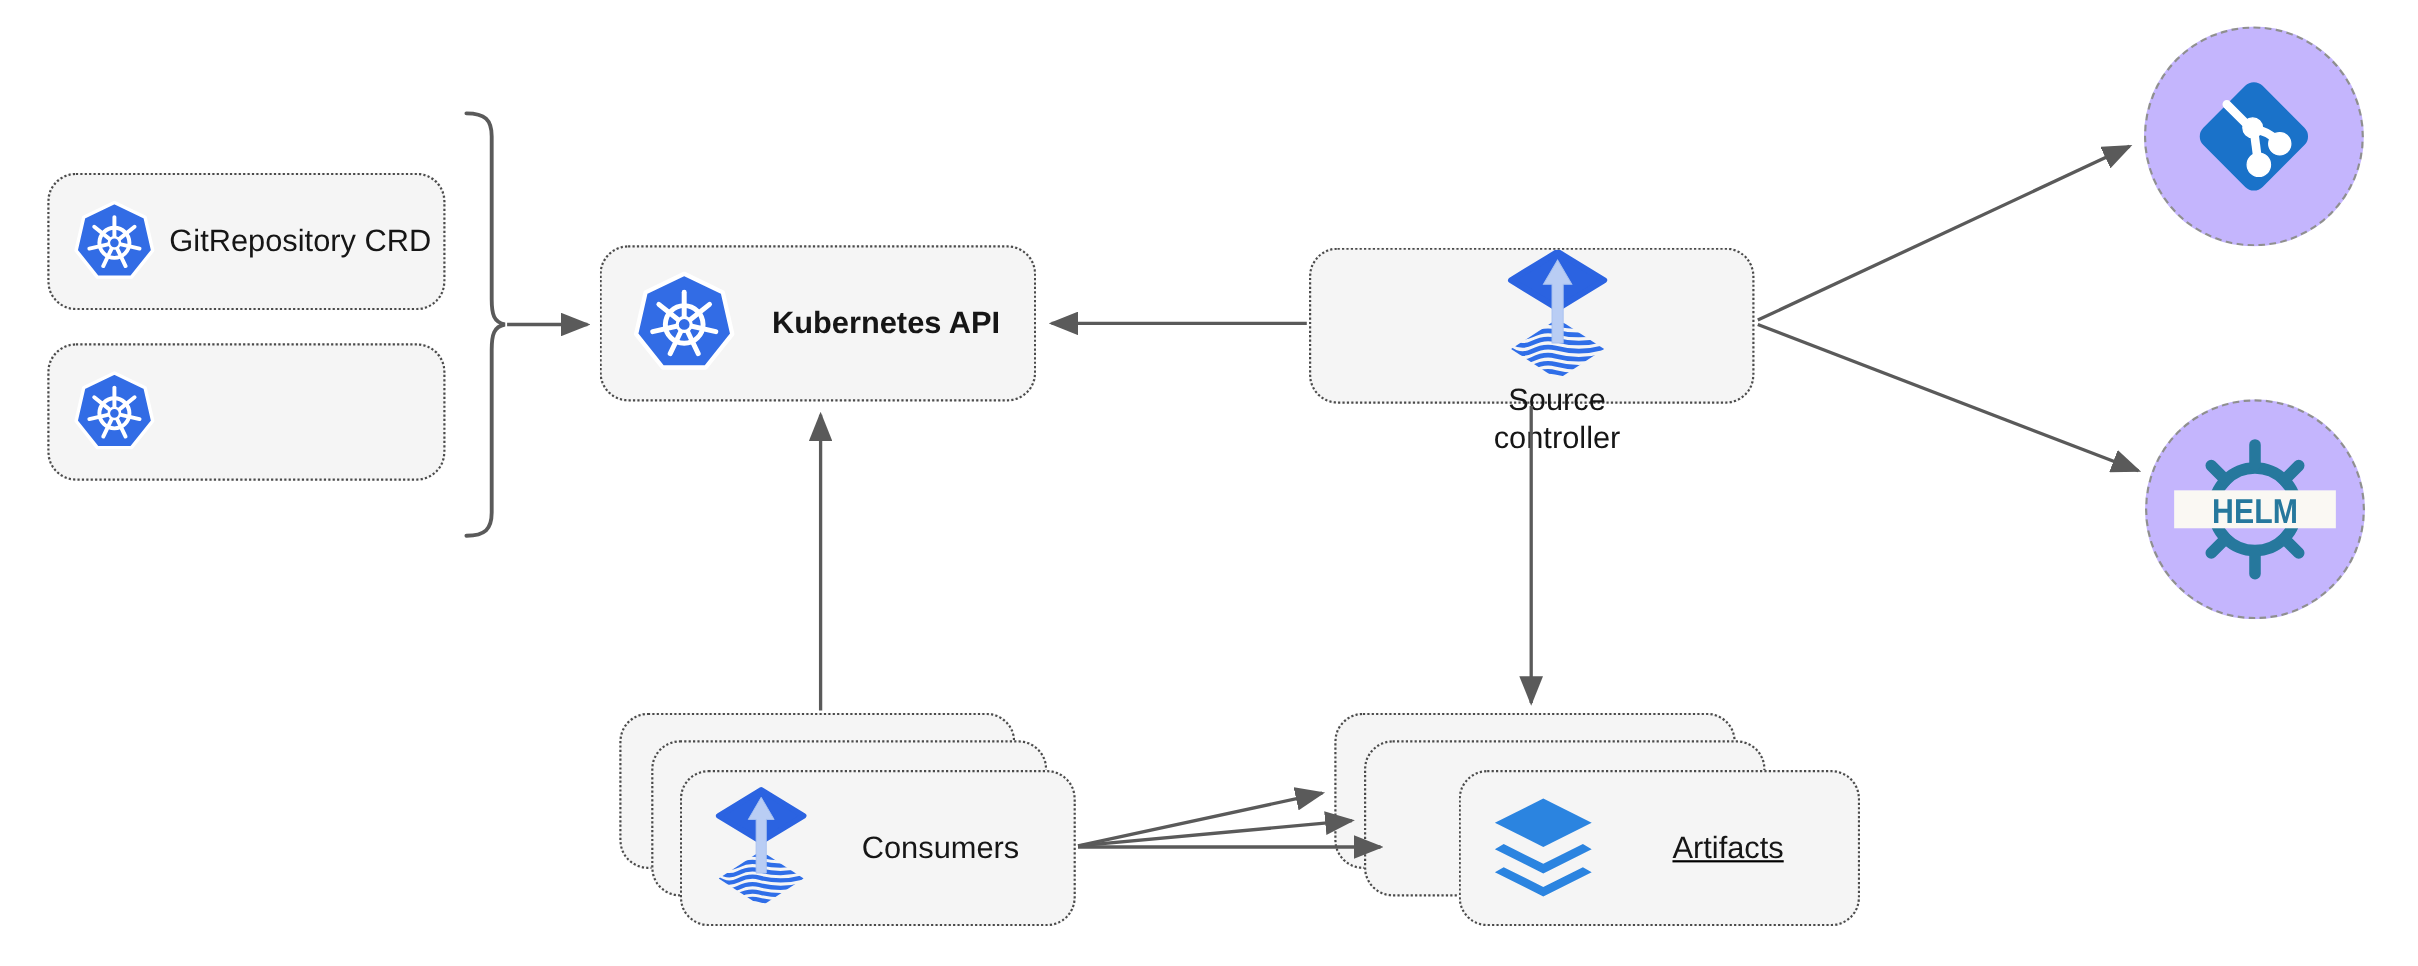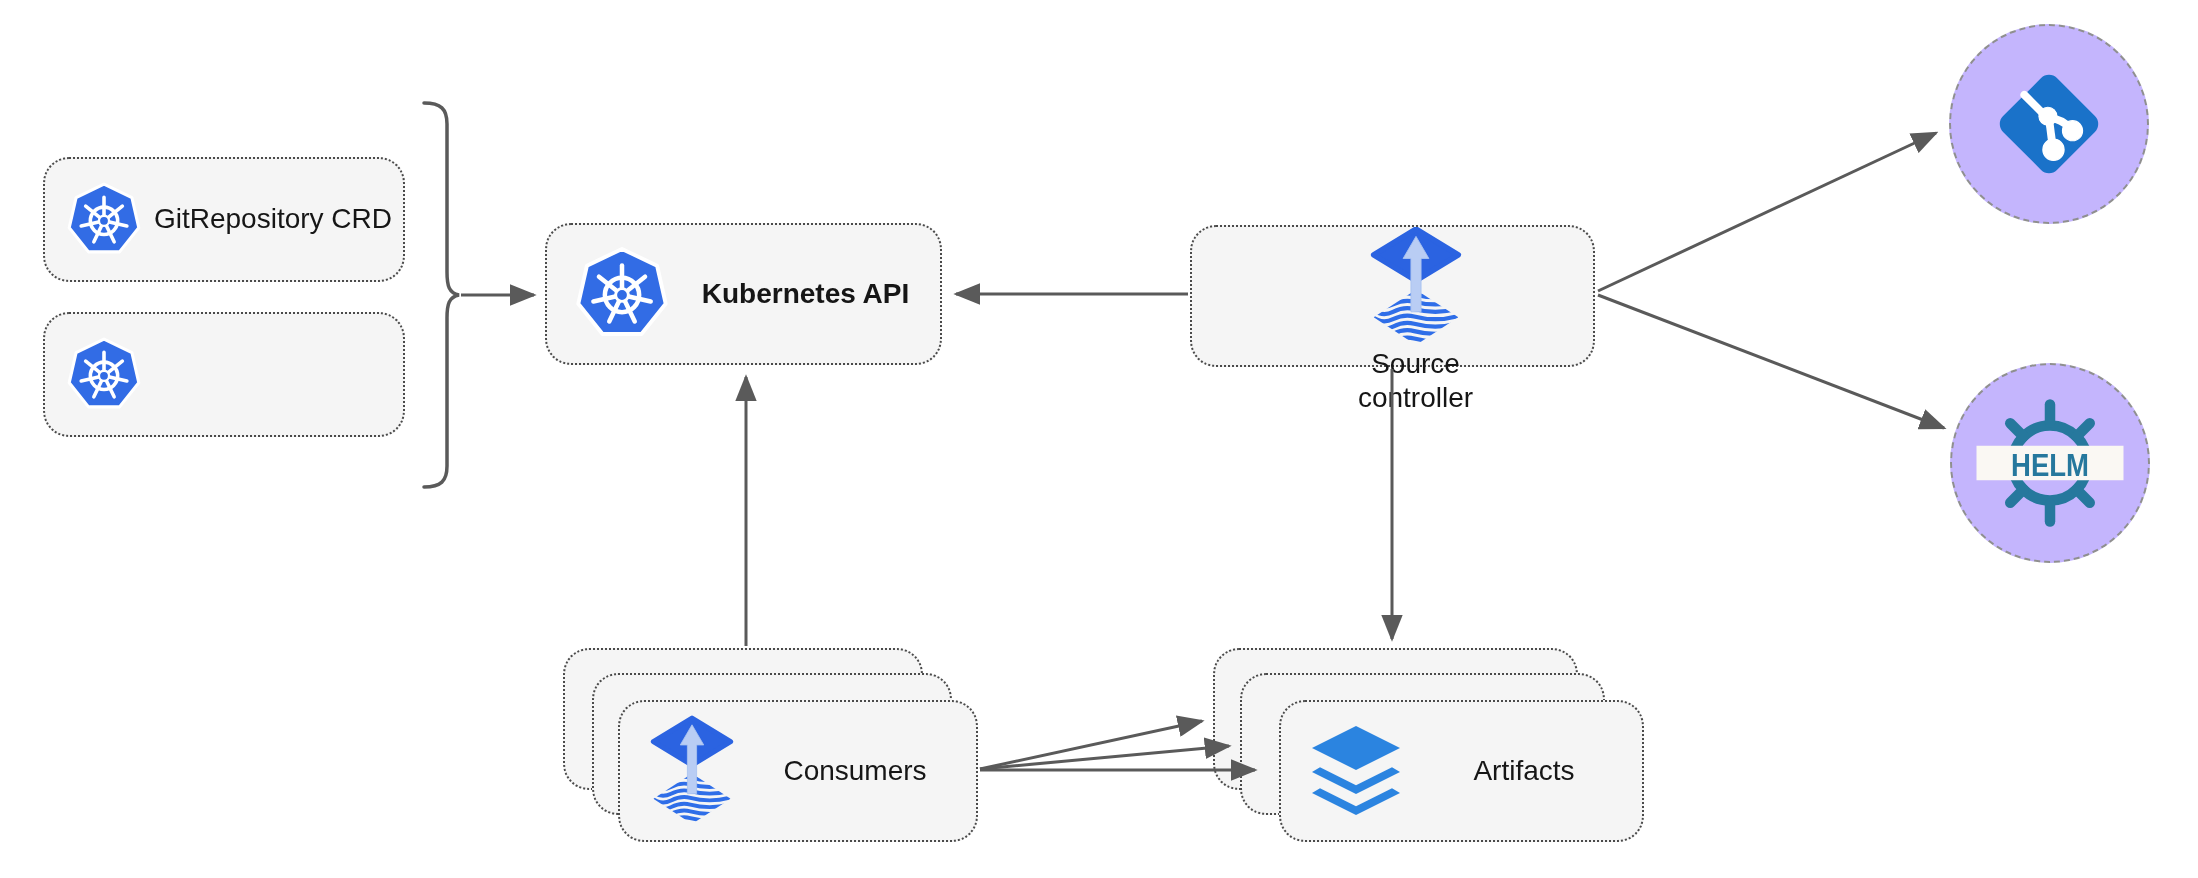--- a/index.html
+++ b/index.html
@@ -38,21 +38,21 @@
   #node-source-controller{left:1190px;top:225px;width:405px;height:142px;padding-left:46px;flex-direction:column;}
   .flux-icon{width:92px;height:120px;}
 
   #shadow-consumers-2{left:563px;top:648px;width:360px;height:142px;}
   #shadow-consumers-1{left:592px;top:673px;width:360px;height:142px;}
   #node-consumers{left:618px;top:700px;width:360px;height:142px;padding-left:30px;}
   .flux-sm{width:84px;height:116px;}
 
   #shadow-artifacts-2{left:1213px;top:648px;width:365px;height:142px;}
   #shadow-artifacts-1{left:1240px;top:673px;width:365px;height:142px;}
-  #node-artifacts{left:1279px;top:700px;width:365px;height:142px;padding-left:25px;}
+  #node-artifacts{left:1326px;top:700px;width:365px;height:142px;padding-left:25px;text-decoration:underline;}
   .layers-icon{width:100px;height:96px;}
 
   
   .endpoint{
     position:absolute;box-sizing:border-box;width:200px;height:200px;
     border:2.5px dashed #8f8f8f;border-radius:50%;background:#c4b5fd;
     display:flex;align-items:center;justify-content:center;
   }
   #endpoint-git{left:1949px;top:24px;}
   #endpoint-helm{left:1950px;top:363px;}

